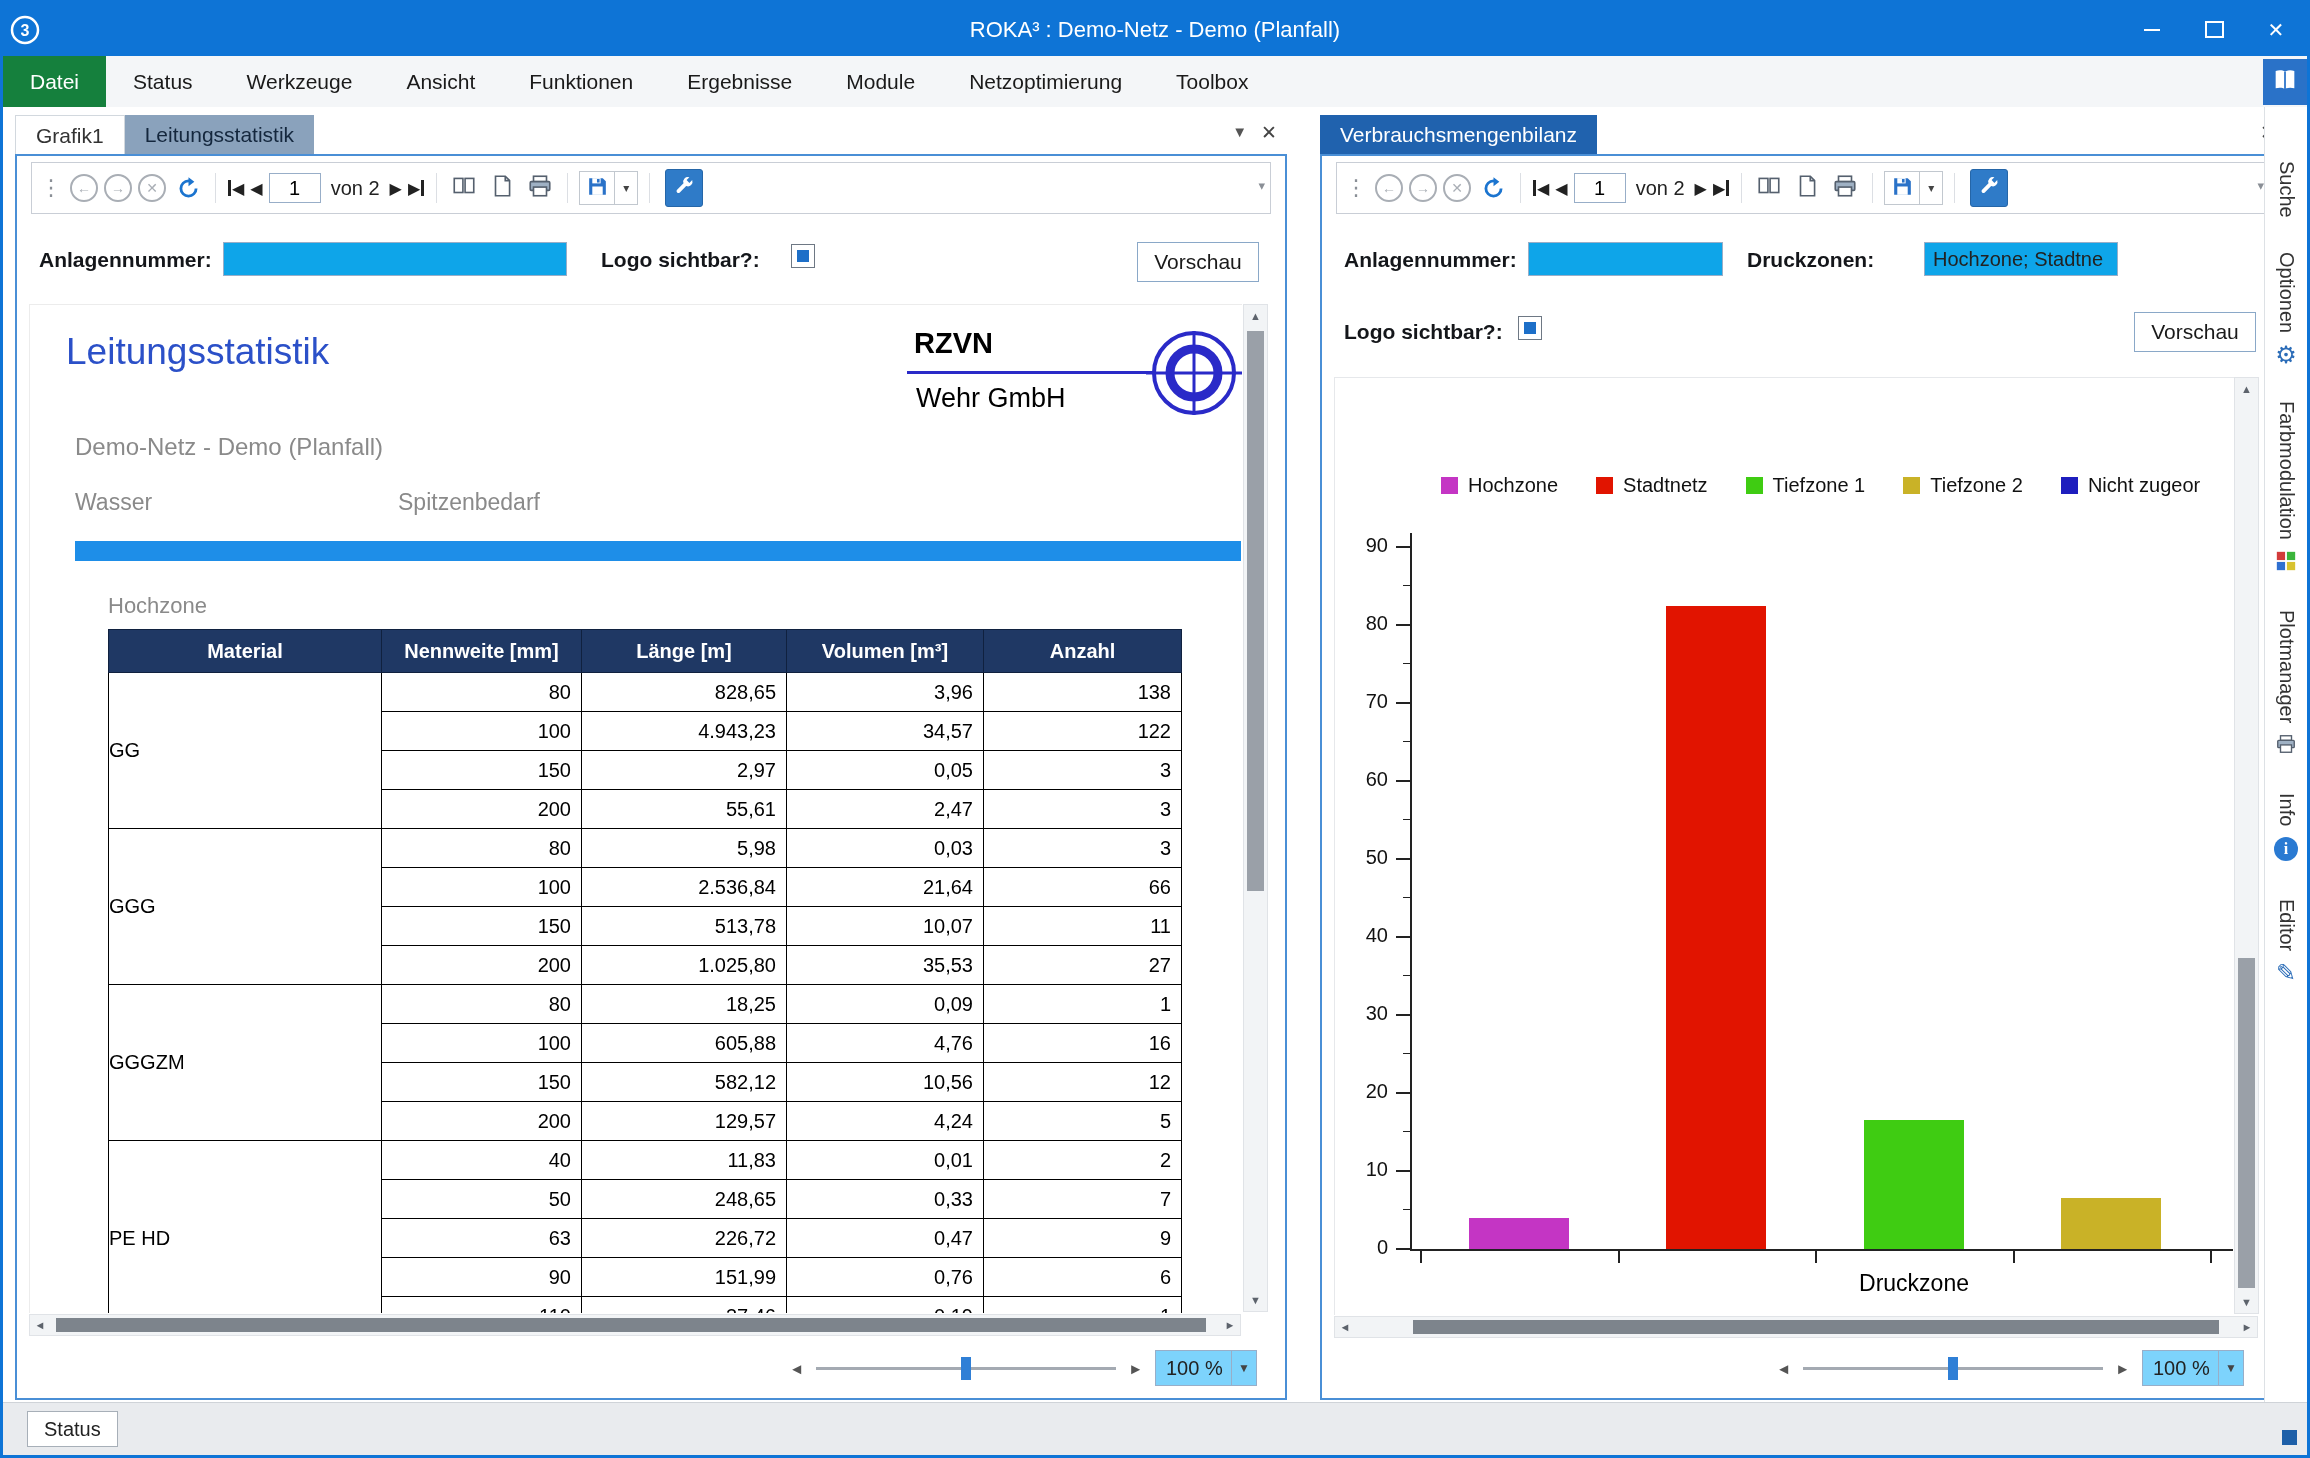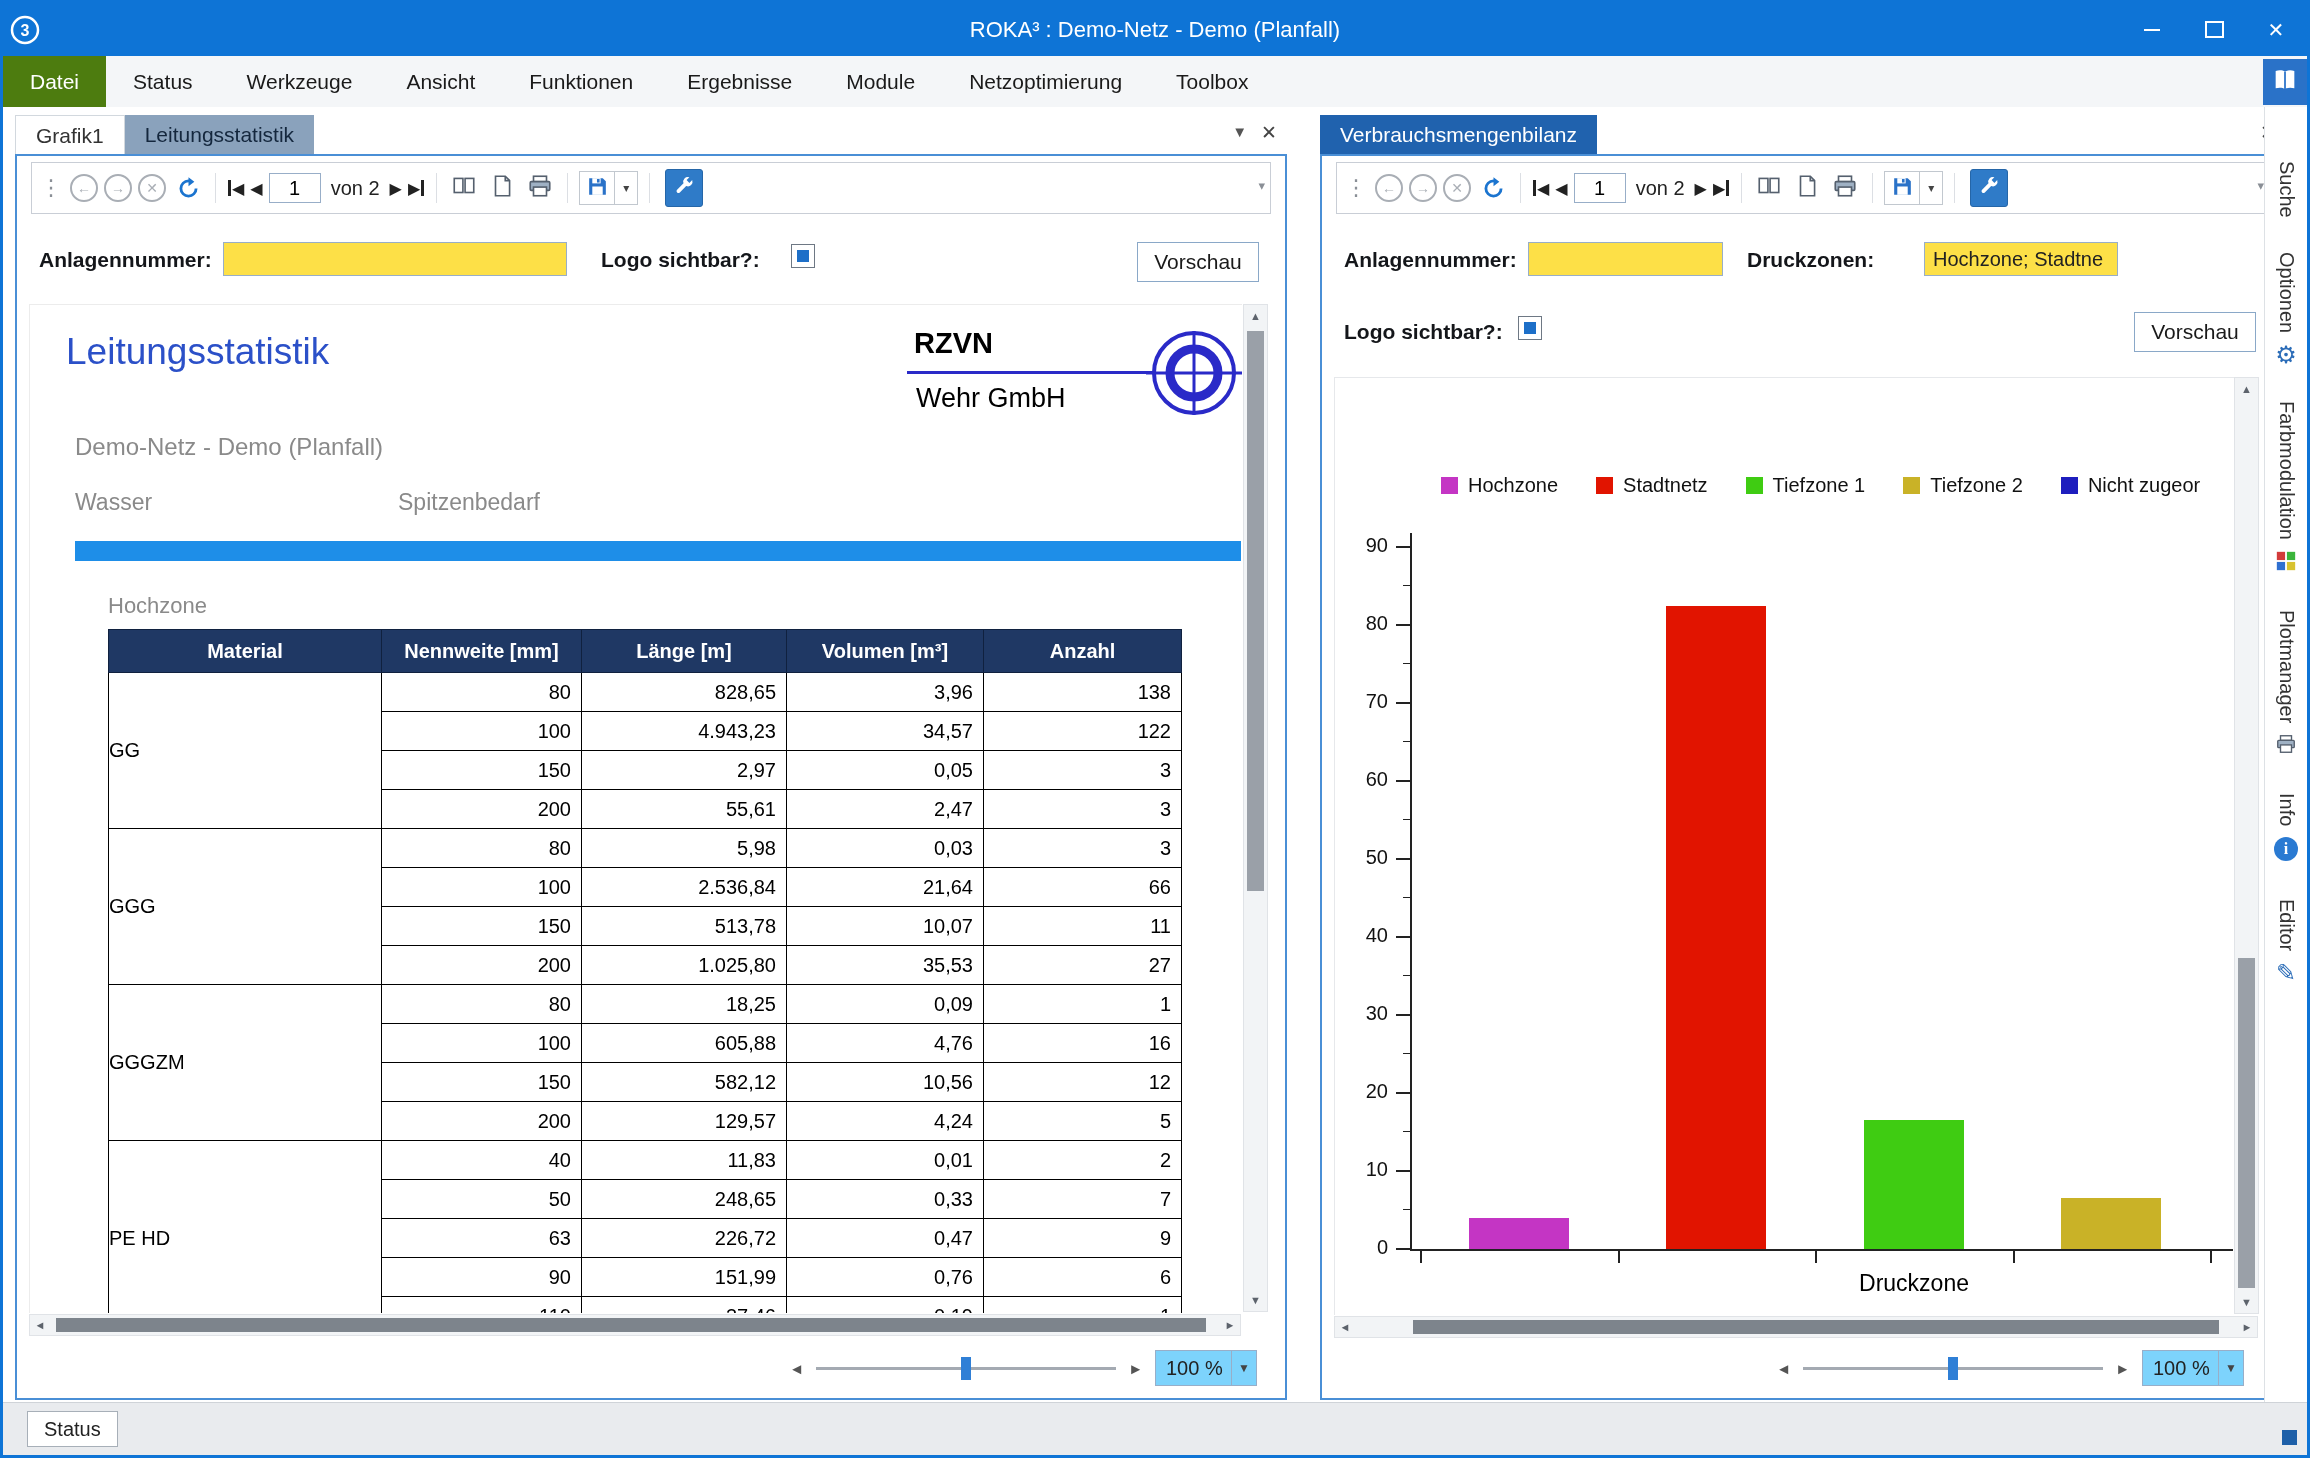--- a/index.html
+++ b/index.html
@@ -11,21 +11,21 @@
   .app-icon{width:44px;height:53px;display:flex;align-items:center;justify-content:center;}
   .win-title{position:absolute;left:0;right:0;text-align:center;color:#fff;font-size:22px;}
   .win-btns{position:absolute;right:0;top:0;height:53px;display:flex;}
   .win-btn{width:62px;height:53px;display:flex;align-items:center;justify-content:center;color:#fff;font-size:20px;}
   .min-glyph{display:inline-block;width:16px;height:2px;background:#fff;}
   .max-glyph{display:inline-block;width:15px;height:13px;border:2px solid #fff;}
 
   
   .menubar{position:absolute;left:0;top:53px;right:0;height:51px;background:#f4f6f8;border-bottom:1px solid #e2e6ea;display:flex;}
   .menu-item{padding:0 27px;line-height:51px;font-size:21px;color:#1a1a1a;cursor:default;}
-  .menu-item.active{background:#4d7c0f;color:#fff;}
+  .menu-item.active{background:#15803d;color:#fff;}
   .help-book{position:absolute;right:0;top:3px;width:44px;height:46px;background:#2a72c8;display:flex;align-items:center;justify-content:center;}
 
   
   .main{position:absolute;left:0;top:104px;width:2304px;height:1296px;background:#fff;}
   .panel{position:absolute;}
   #left-panel{left:12px;top:8px;width:1272px;height:1285px;}
   #right-panel{left:1294px;top:8px;width:966px;height:1285px;margin-left:23px;}
   .tabrow{height:39px;display:flex;align-items:stretch;position:relative;}
   .doc-tab{line-height:39px;padding:0 20px;font-size:21px;cursor:default;white-space:nowrap;}
   .doc-tab.inactive{background:#fff;color:#333;border:1px solid #d2d8de;border-bottom:none;}
@@ -46,21 +46,21 @@
   .ofpages{font-size:20px;margin:0 4px;color:#222;}
   .icon-btn{width:32px;height:34px;display:flex;align-items:center;justify-content:center;}
   .save-grp{display:flex;align-items:center;}
   .save-btn{width:34px;height:32px;border:1px solid #c2c8cf;display:flex;align-items:center;justify-content:center;background:#fff;}
   .save-caret{width:22px;height:32px;border:1px solid #c2c8cf;border-left:none;text-align:center;line-height:32px;font-size:12px;color:#444;}
   .wrench-btn{width:36px;height:36px;background:#2f7bc8;border:1px solid #2566a8;border-radius:3px;display:flex;align-items:center;justify-content:center;margin-left:4px;}
   .tb-ovf{position:absolute;right:5px;top:15px;color:#8a8f96;font-size:13px;}
 
   
   .f-label{position:absolute;font-size:21px;font-weight:700;color:#14161a;white-space:nowrap;}
-  .tinput{position:absolute;height:34px;border:1px solid #98aec8;font-size:20px;padding:0 8px;font-family:"Liberation Sans",sans-serif;color:#222;box-sizing:border-box;background:#fde047;}
+  .tinput{position:absolute;height:34px;border:1px solid #98aec8;font-size:20px;padding:0 8px;font-family:"Liberation Sans",sans-serif;color:#222;box-sizing:border-box;background:#0ea5e9;}
   .checkbox{position:absolute;width:22px;height:22px;border:1px solid #6e7884;background:#fff;display:flex;align-items:center;justify-content:center;}
   .checkbox .inner{width:12px;height:12px;background:#1d6fc8;}
   .btn{position:absolute;width:120px;height:38px;border:1px solid #8aa8c8;background:#fff;font-size:21px;color:#1a1a1a;display:flex;align-items:center;justify-content:center;cursor:default;}
 
   
   .viewport{position:absolute;left:12px;top:148px;width:1212px;height:1008px;background:#fff;overflow:hidden;border-top:1px solid #ececec;border-left:1px solid #ececec;}
   .rpt-title{position:absolute;left:36px;top:26px;font-size:37px;color:#2b50c8;}
   .rzvn-name{position:absolute;left:884px;top:22px;font-size:29px;font-weight:700;color:#000;}
   .logo-line{position:absolute;left:877px;top:66px;width:246px;height:3px;background:#2a2ac8;}
   .logo-mark{position:absolute;left:1116px;top:20px;}

